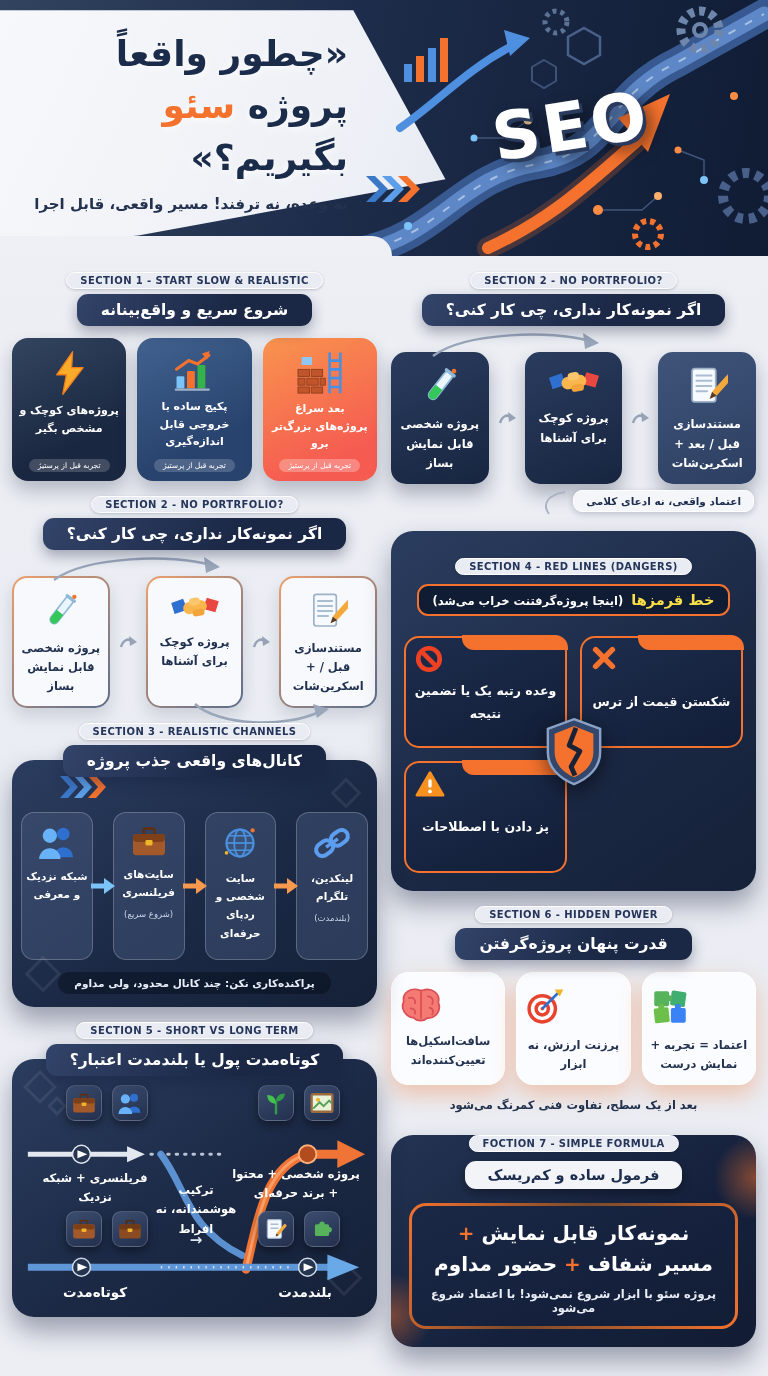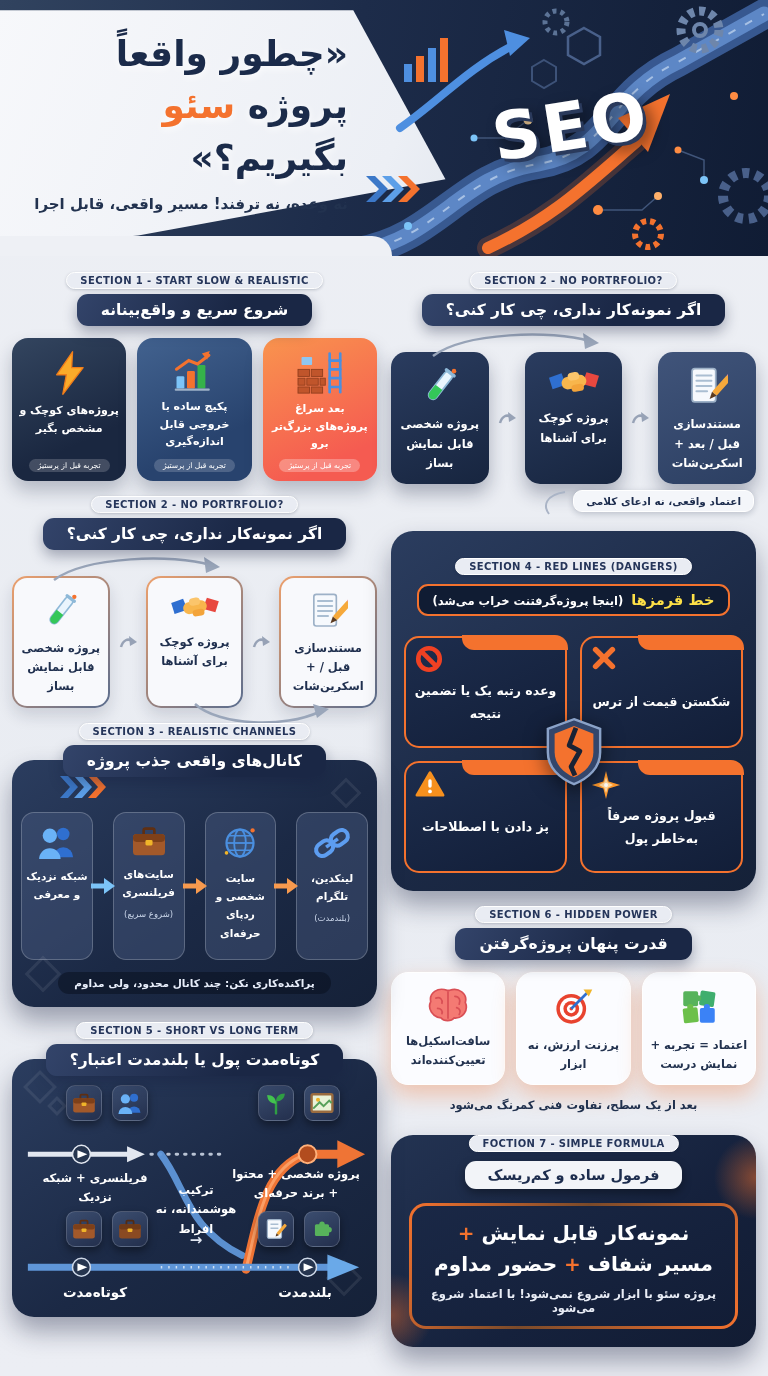--- a/index.html
+++ b/index.html
@@ -78,21 +78,21 @@
   .s4grid{display:grid;grid-template-columns:1fr 1fr;gap:13px;margin-top:20px;position:relative;width:100%;}
   .s4card{position:relative;background:linear-gradient(155deg,#1d2d4d,#121e38);border:2.5px solid #f4722e;border-radius:15px;
        min-height:112px;padding:32px 8px 10px;display:flex;align-items:center;justify-content:center;}
   .s4card::before{content:"";position:absolute;top:-2.5px;right:-2.5px;left:56px;height:15px;background:#f4722e;border-radius:0 13px 0 12px;}
   .s4card .ic{position:absolute;top:7px;left:9px;}
   .s4card .t{color:#fff;font-size:12.5px;font-weight:700;text-align:center;line-height:1.8;}
   .shield{position:absolute;left:50%;top:50%;transform:translate(-50%,-54%);z-index:2;filter:drop-shadow(0 5px 10px rgba(0,0,0,.55));}
   
   .s6card{flex:1;background:#fbfcff;border-radius:17px;border:1px solid #fff;
        box-shadow:0 10px 22px rgba(244,114,46,.35);padding:13px 6px 10px;min-height:104px;
-       display:flex;flex-direction:column;align-items:center;gap:8px;}
+       display:flex;flex-direction:column;gap:8px;}
   .s6card .t{color:#22324f;font-size:11.5px;font-weight:700;text-align:center;line-height:1.65;}
   .note6{margin-top:13px;text-align:center;color:#21314e;font-size:11.5px;font-weight:700;}
   
   .s7wrap{position:relative;padding-top:8px;}
   .s7{position:relative;padding:22px 14px 18px;overflow:hidden;background:
        radial-gradient(60px 60px at 100% 20%,rgba(244,114,46,.5),transparent 70%),
        radial-gradient(60px 60px at 0% 85%,rgba(244,114,46,.45),transparent 70%),
        linear-gradient(145deg,#233352 0%,#15213c 60%,#121c33 100%);}
   .s7 .badgeTop{position:absolute;top:0;left:50%;transform:translateX(-50%);z-index:3;}
   .s7title{margin:4px auto 0;width:fit-content;background:#f2f4f8;color:#1d2d4e;font-size:14.5px;font-weight:700;
@@ -576,28 +576,20 @@
             <div class="t fa">شکستن قیمت از ترس</div>
           </div>
           <div class="s4card">
             <span class="ic"><svg width="30" height="28" viewBox="0 0 32 30">
                   <path d="M16 3 L30 27 H2 Z" fill="#f6901e" stroke="#f6901e" stroke-width="3" stroke-linejoin="round"></path>
                   <rect x="14.2" y="10" width="3.6" height="9" rx="1.8" fill="#fff"></rect>
                   <circle cx="16" cy="23" r="2" fill="#fff"></circle>
                 </svg></span>
             <div class="t fa">پز دادن با اصطلاحات</div>
           </div>
-          <div class="s4card">
-            <span class="ic"><svg width="30" height="30" viewBox="0 0 34 34">
-                  <path d="M17 1 L20 13 L33 17 L20 21 L17 33 L14 21 L1 17 L14 13 Z" fill="#ff9a2e"></path>
-                  <path d="M17 8 L19 14 L25 17 L19 20 L17 26 L15 20 L9 17 L15 14 Z" fill="#ffd9a0"></path>
-                  <circle cx="17" cy="17" r="2.2" fill="#fff"></circle>
-                </svg></span>
-            <div class="t fa">قبول پروژه صرفاً به‌خاطر پول</div>
-          </div>
         </div>
       </div>
     </section>
 
     <section class="sec">
       <div class="sec-head">
         <div class="badge">SECTION 6 - HIDDEN POWER</div>
         <div class="tbar fa">قدرت پنهان پروژه‌گرفتن</div>
       </div>
       <div class="row3">

